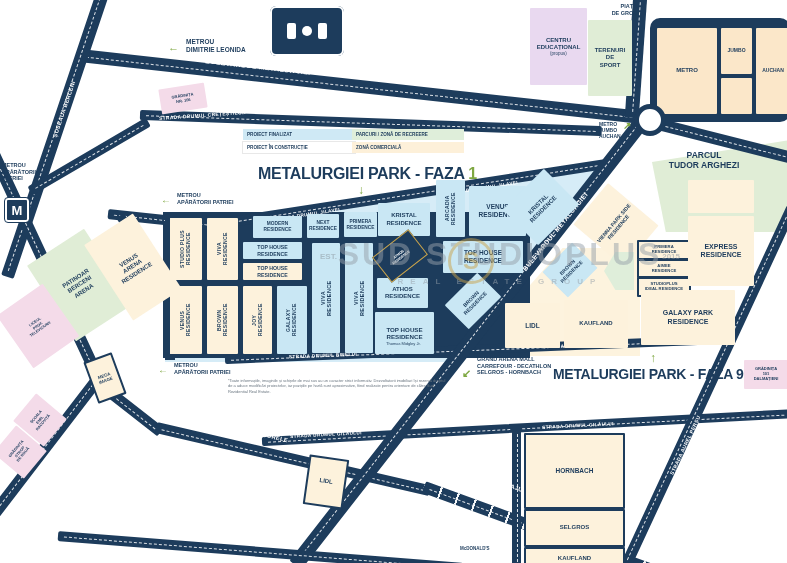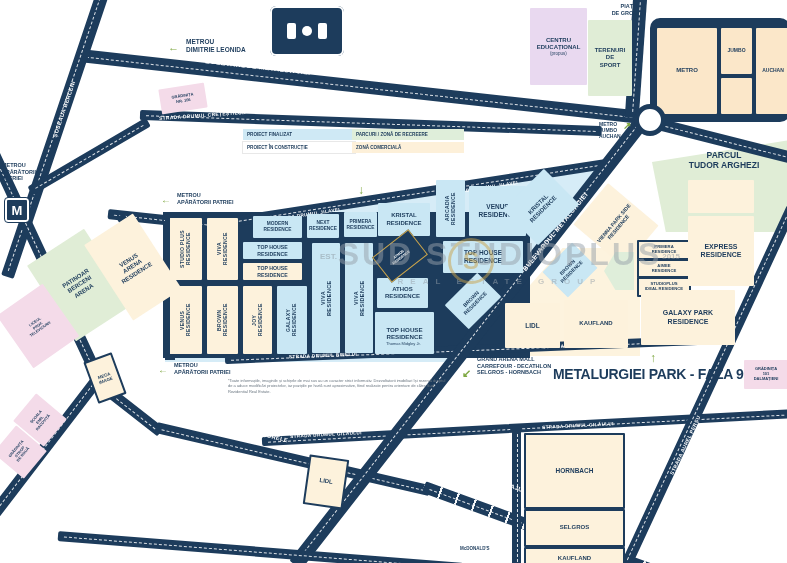--- a/index.html
+++ b/index.html
@@ -105,20 +105,24 @@
   <div class="lg" style="left:243px;top:142px;width:104px;background:#fff;outline:1px solid #e8e8e8;">
       <span>PROIECT ÎN CONSTRUCȚIE</span>
     </div>
   <div class="lg" style="left:352px;top:129px;width:104px;background:#dfeeda;">
       <span>PARCURI / ZONĂ DE RECREERE</span>
     </div>
   <div class="lg" style="left:352px;top:142px;width:104px;background:#fdf0d9;">
       <span>ZONĂ COMERCIALĂ</span>
     </div>
 
+  <div class="nvt" style="left:240px;top:164px;width:255px;font-size:16px;letter-spacing:-0.3px;text-align:center;white-space:nowrap;">
+    <span>METALURGIEI PARK - FAZA</span>
+    <span style="color:#7fa842;">1</span>
+  </div>
   <div class="ar" style="left:358px;top:184px;font-size:12px;">↓</div>
   <div class="nvt" style="left:553px;top:366px;width:220px;font-size:14px;letter-spacing:-0.3px;white-space:nowrap;">METALURGIEI PARK - FAZA 9</div>
   <div class="ar" style="left:650px;top:352px;font-size:12px;">↑</div>
 
   <div class="nvt" style="left:186px;top:38px;font-size:6.5px;">METROU
 DIMITRIE LEONIDA</div>
   <div class="ar" style="left:168px;top:42px;font-size:11px;">←</div>
   <div class="nvt" style="left:2px;top:162px;font-size:5.5px;">METROU
 APĂRĂTORII
 PATRIEI</div>
@@ -214,21 +218,21 @@
   <div class="bx cream" style="left:641px;top:290px;width:94px;height:55px;font-size:7px;">GALAXY PARK
 RESIDENCE</div>
 
   <div class="abs" style="left:650px;top:18px;width:140px;height:104px;background:#1d3c5c;border-radius:10px;z-index:3;"></div>
   <div class="bx org" style="left:657px;top:28px;width:60px;height:86px;font-size:6px;">METRO</div>
   <div class="bx org" style="left:721px;top:28px;width:31px;height:46px;font-size:5px;">JUMBO</div>
   <div class="bx org" style="left:721px;top:78px;width:31px;height:36px;"></div>
   <div class="bx org" style="left:756px;top:28px;width:34px;height:86px;font-size:5px;">AUCHAN</div>
 
   <div class="abs grn" style="left:652px;top:132px;width:138px;height:100px;clip-path:polygon(0 30%,100% 8%,100% 100%,10% 100%);z-index:1;"></div>
-  <div class="nvt" style="left:668px;top:150px;width:112px;font-size:8.5px;text-align:center;">PARCUL
+  <div class="nvt" style="left:648px;top:150px;width:112px;font-size:8.5px;text-align:center;">PARCUL
 TUDOR ARGHEZI</div>
   <div class="bx grn" style="left:588px;top:20px;width:44px;height:76px;font-size:6px;">TERENURI
 DE
 SPORT</div>
   <div class="bx lav" style="left:530px;top:8px;width:57px;height:77px;font-size:6px;flex-direction:column;">
     <span style="white-space:pre-line;">CENTRU
 EDUCAȚIONAL</span>
     <span style="font-size:4.5px;font-weight:normal;">(propus)</span>
   </div>
 

